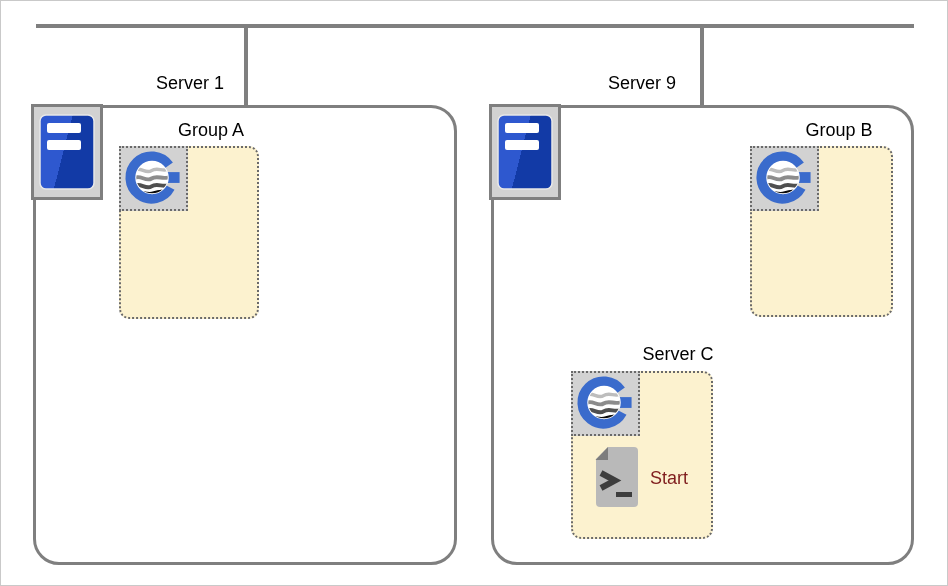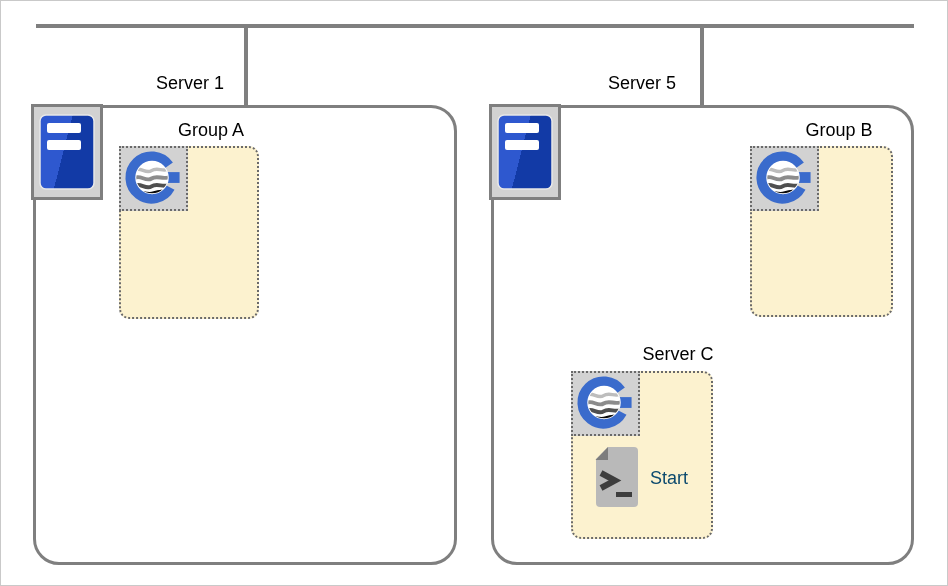--- a/index.html
+++ b/index.html
@@ -39,34 +39,34 @@
   }
   .icon-tile-solid{
     border:3px solid #7f7f7f;
     background:#d2d2d2;
     box-sizing:border-box;
   }
   .icon-tile-dotted svg,.icon-tile-solid svg,.script-svg svg{
     display:block;width:100%;height:100%;
   }
   .start-label{
-    font-size:18px;color:#0c4a6e;white-space:nowrap;line-height:20px;
+    font-size:18px;color:#7f1d1d;white-space:nowrap;line-height:20px;
   }
 </style>
 </head>
 <body>
 
 <div id="canvas">
 
   <div class="abs connector" style="left:35px;top:23px;width:878px;height:4px;"></div>
   <div class="abs connector" style="left:243px;top:23px;width:4px;height:83px;"></div>
   <div class="abs connector" style="left:699px;top:23px;width:4px;height:83px;"></div>
 
   <div class="abs label" style="left:119px;top:72px;width:140px;">Server 1</div>
-  <div class="abs label" style="left:571px;top:72px;width:140px;">Server 5</div>
+  <div class="abs label" style="left:571px;top:72px;width:140px;">Server 9</div>
 
   <div class="abs server-box" style="left:32px;top:104px;width:424px;height:460px;"></div>
   <div class="abs server-box" style="left:490px;top:104px;width:423px;height:460px;"></div>
 
   <div class="abs label" style="left:768px;top:119px;width:140px;">Group B</div>
   <div class="abs label" style="left:140px;top:119px;width:140px;">Group A</div>
   <div class="abs label" style="left:607px;top:343px;width:140px;">Server C</div>
 
   <div class="abs group-box" style="left:118px;top:145px;width:140px;height:173px;"></div>
   <div class="abs group-box" style="left:749px;top:145px;width:143px;height:171px;"></div>

